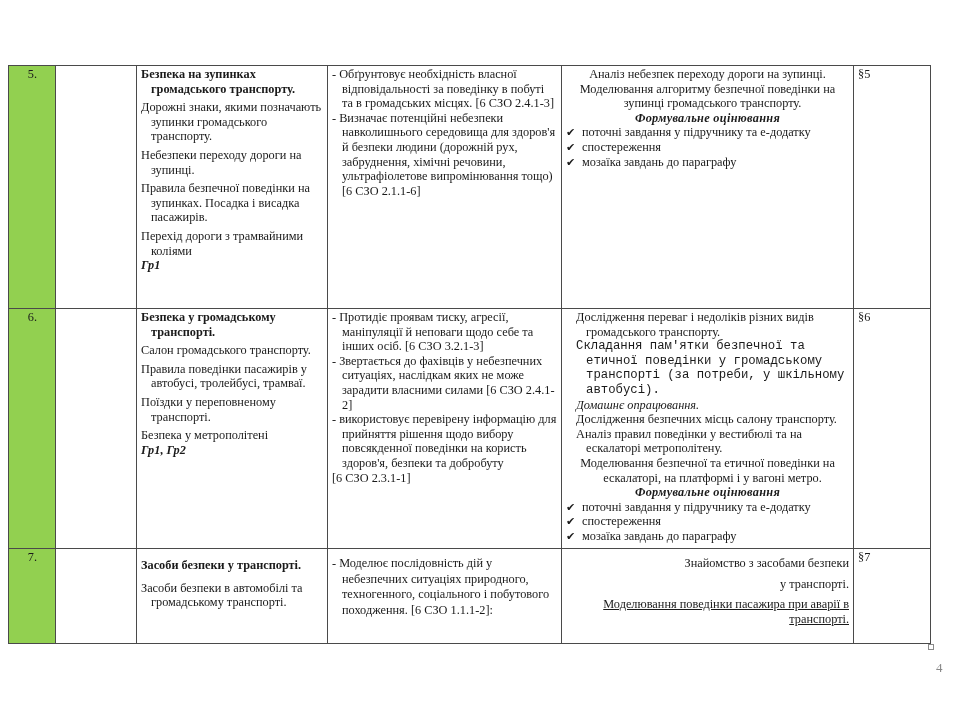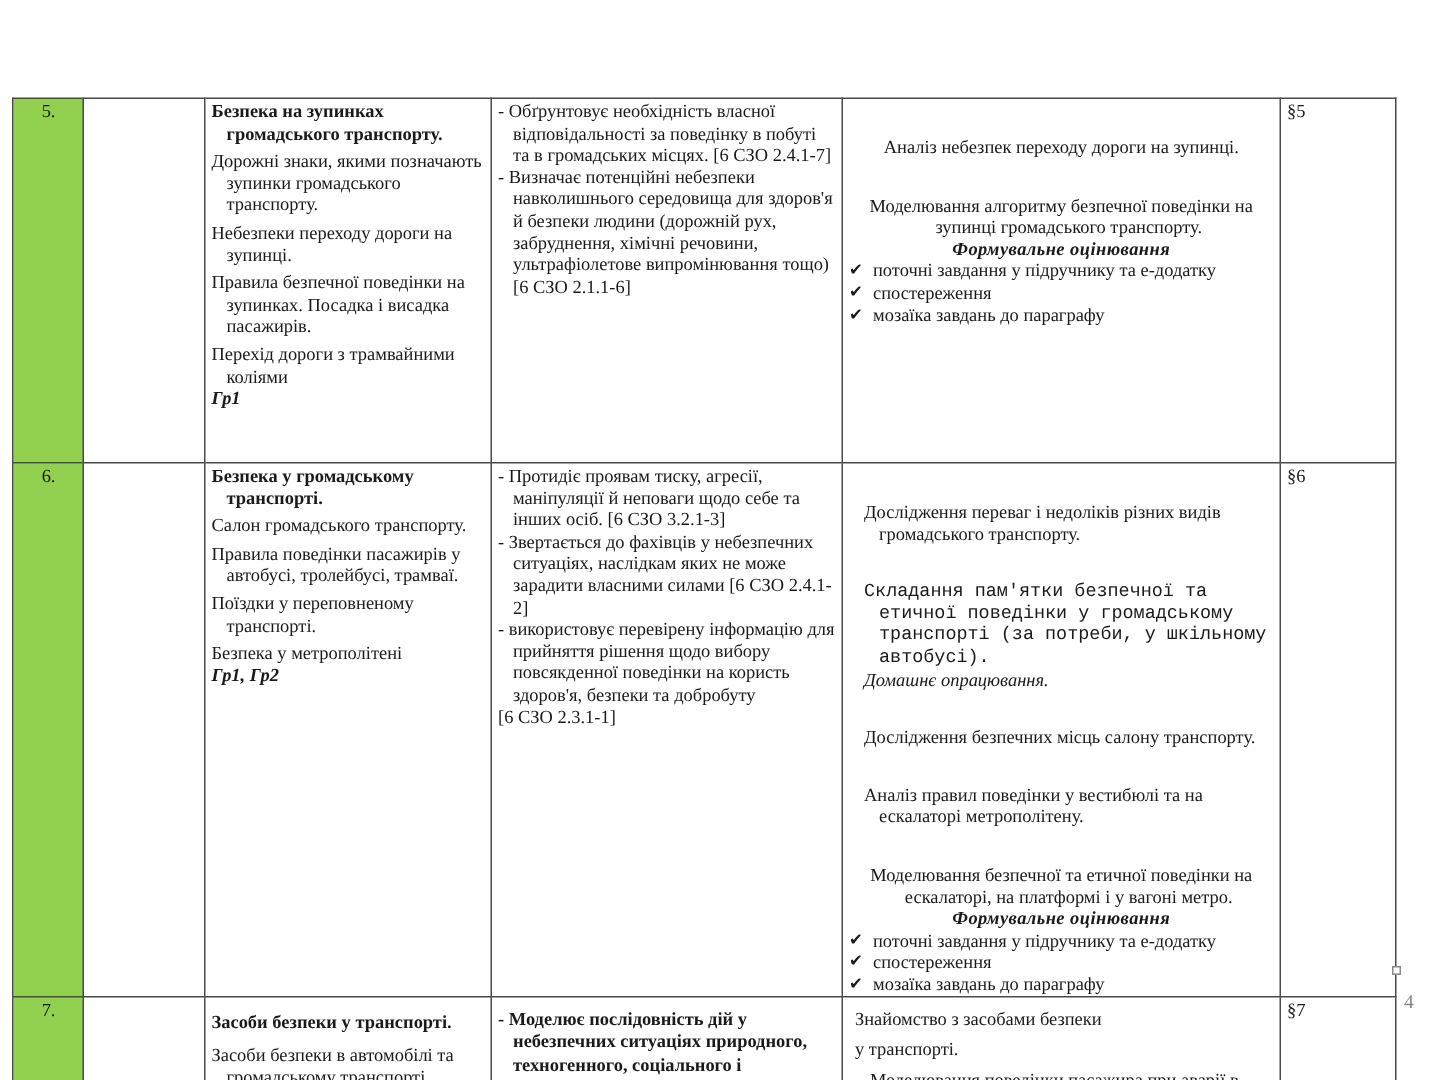--- a/index.html
+++ b/index.html
@@ -23,31 +23,31 @@
   col.c-par { width: 77px; }
   td.num { background: #92d050; text-align: center; padding-left: 0; padding-right: 8px; text-align: right; }
   .num span { display: inline-block; padding-right: 14px; }
   tr.r5 td { height: 241px; }
   tr.r6 td { height: 238px; }
   tr.r7 td { height: 93px; }
   .topic-title { font-weight: bold; padding-left: 10px; text-indent: -10px; }
   .topic-line { padding-left: 10px; text-indent: -10px; margin-top: 4px; }
   .group { font-weight: bold; font-style: italic; }
   .out-item { padding-left: 10px; text-indent: -10px; }
-  .act-line { padding-left: 10px; text-indent: -10px; margin-top: 24px; }
+  .act-line { padding-left: 10px; text-indent: -10px; }
   .act-center { text-align: center; }
   .form-title { text-align: center; font-weight: bold; font-style: italic; letter-spacing: 0.3px; }
   .check { display: flex; align-items: flex-start; }
   .check-mark { width: 16px; flex: none; font-size: 11px; line-height: 14.6px; }
   .home { font-style: italic; }
   .par { padding-left: 14px; }
   .r7 .topic-title { margin-top: 8px; }
   .r7 .topic-line { margin-top: 8px; }
   .r7 .out-item { margin-top: 6px; }
-  .r7 .act-line { margin-top: 6px; }
+  .r7 .act-line { margin-top: 6px; text-align: right; }
   .r7 .act-gap { }
   .corner {
     position: absolute; left: 928px; top: 644px; width: 4px; height: 4px;
     border: 1px solid #8a8a8a; background: #fff;
   }
   .page-num {
     position: absolute; left: 936px; top: 660px; font-family: "Liberation Serif", serif;
     font-size: 13px; color: #888;
   }
 </style>
@@ -70,21 +70,21 @@
     <td></td>
     <td>
       <div class="topic-title">Безпека на зупинках громадського транспорту.</div>
       <div class="topic-line">Дорожні знаки, якими позначають зупинки громадського транспорту.</div>
       <div class="topic-line">Небезпеки переходу дороги на зупинці.</div>
       <div class="topic-line">Правила безпечної поведінки на зупинках. Посадка і висадка пасажирів.</div>
       <div class="topic-line">Перехід дороги з трамвайними коліями</div>
       <div class="group">Гр1</div>
     </td>
     <td>
-      <div class="out-item">- Обґрунтовує необхідність власної відповідальності за поведінку в побуті та в громадських місцях. [6 СЗО 2.4.1-7]</div>
+      <div class="out-item">- Обґрунтовує необхідність власної відповідальності за поведінку в побуті та в громадських місцях. [6 СЗО 2.4.1-3]</div>
       <div class="out-item">- Визначає потенційні небезпеки навколишнього середовища для здоров'я й безпеки людини (дорожній рух, забруднення, хімічні речовини, ультрафіолетове випромінювання тощо) [6 СЗО 2.1.1-6]</div>
     </td>
     <td>
       <div class="act-line act-center">Аналіз небезпек переходу дороги на зупинці.</div>
       <div class="act-line act-center">Моделювання алгоритму безпечної поведінки на зупинці громадського транспорту.</div>
       <div class="form-title">Формувальне оцінювання</div>
       <div class="check">
             <span class="check-mark">✔</span>
             <span>поточні завдання у підручнику та е-додатку</span>
           </div>
@@ -142,21 +142,21 @@
   </tr>
 
   <tr class="r7">
     <td class="num"><span>7.</span></td>
     <td></td>
     <td>
       <div class="topic-title">Засоби безпеки у транспорті.</div>
       <div class="topic-line">Засоби безпеки в автомобілі та громадському транспорті.</div>
     </td>
     <td>
-      <div class="out-item" style="line-height:15.5px;font-weight:bold;">- Моделює послідовність дій у небезпечних ситуаціях природного, техногенного, соціального і побутового походження. [6 СЗО 1.1.1-2]:</div>
+      <div class="out-item" style="line-height:15.5px;">- Моделює послідовність дій у небезпечних ситуаціях природного, техногенного, соціального і побутового походження. [6 СЗО 1.1.1-2]:</div>
     </td>
     <td>
       <div class="act-line" style="padding-left:14px;">Знайомство з засобами безпеки</div>
       <div class="act-line act-gap" style="padding-left:14px;">у транспорті.</div>
       <div class="act-line act-gap" style="padding-left:24px;text-decoration:underline;">Моделювання поведінки пасажира при аварії в транспорті.</div>
     </td>
     <td class="par"><span>§7</span></td>
   </tr>
 </tbody>
   </table>

